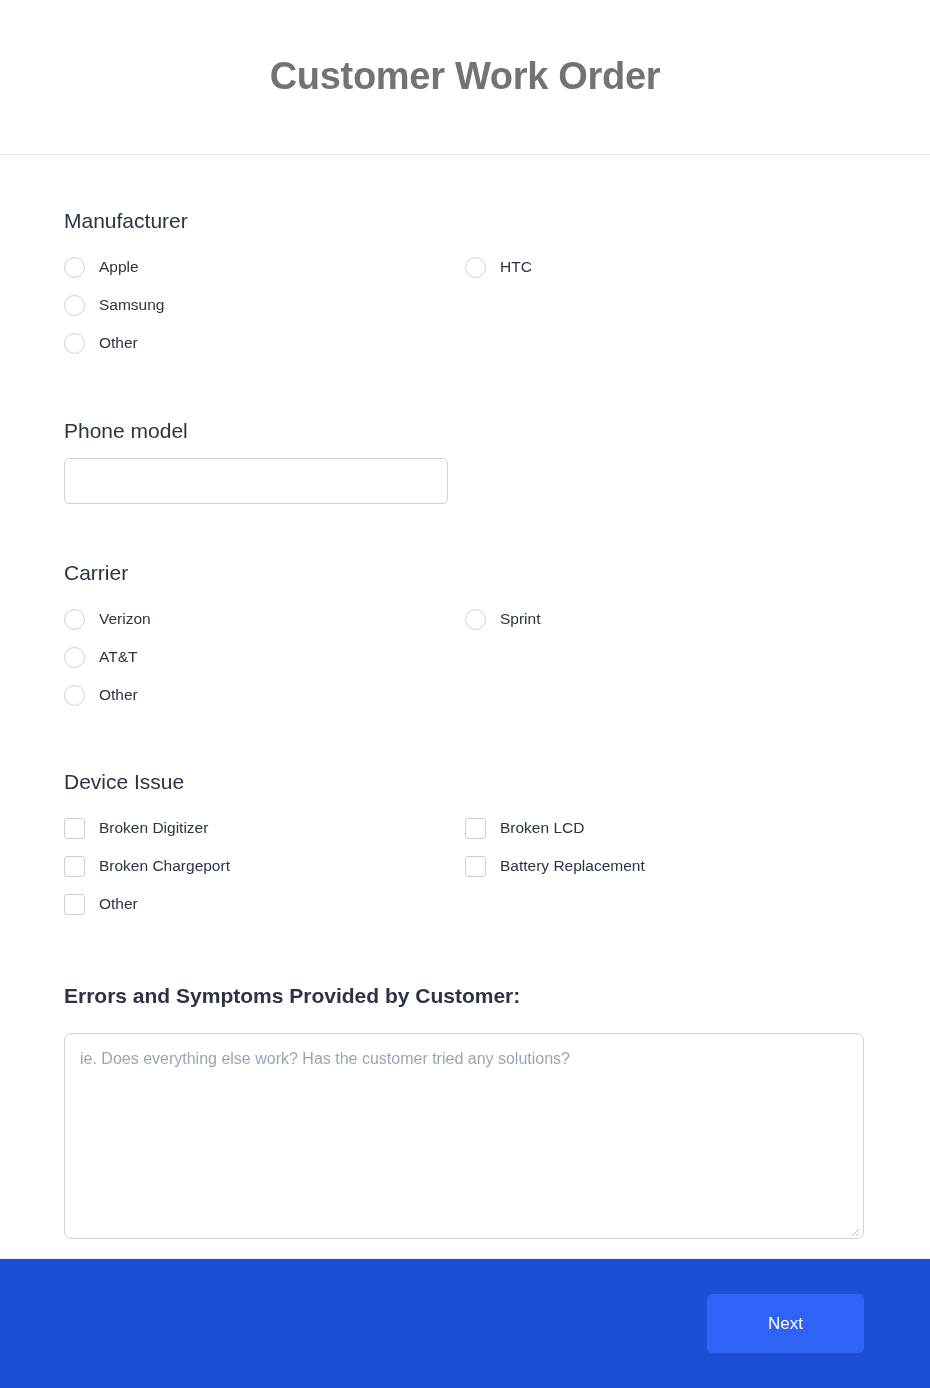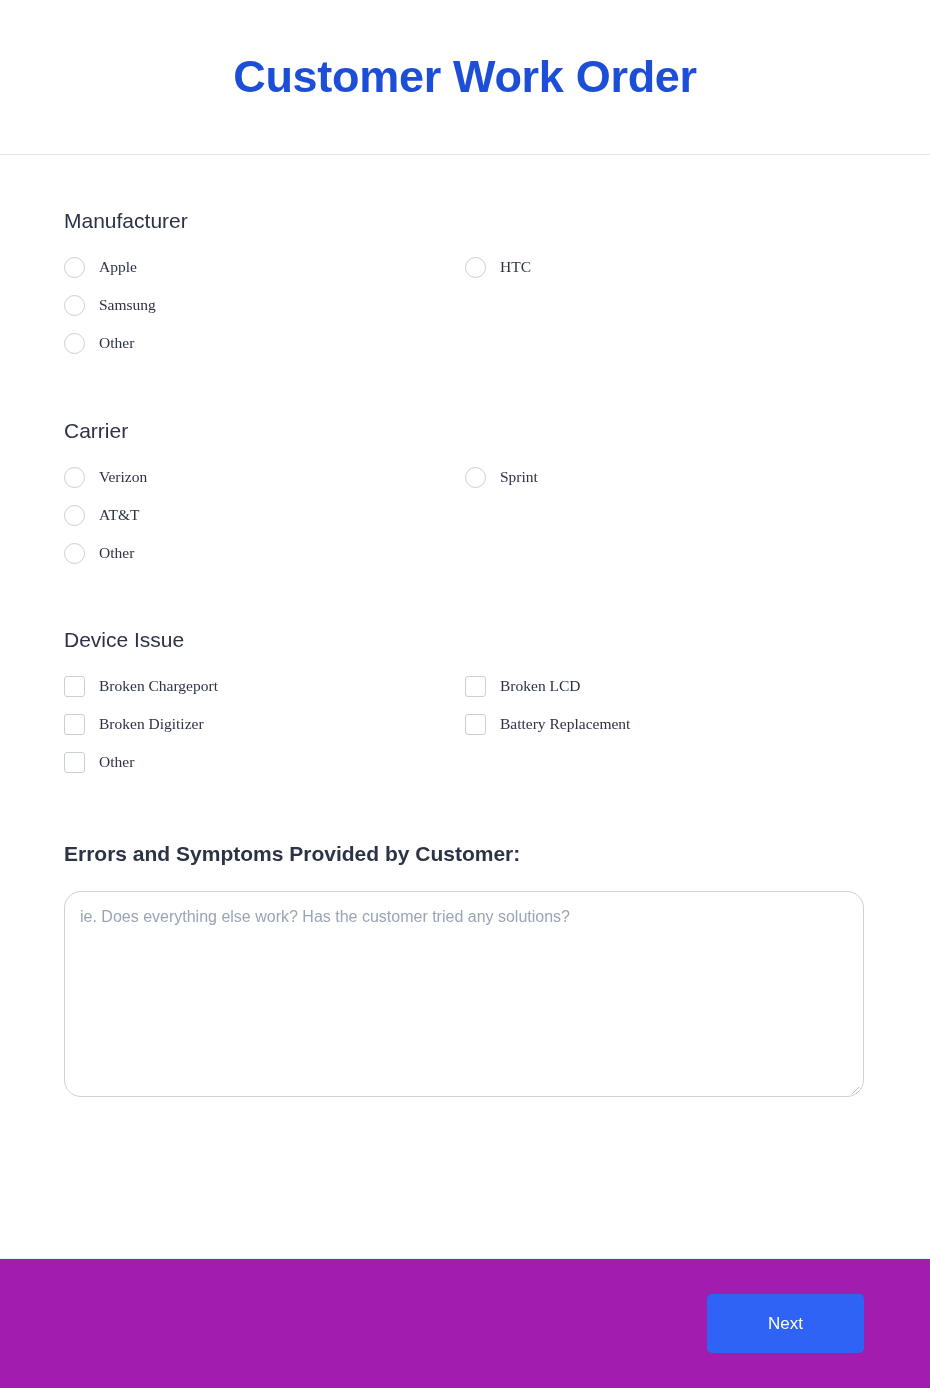--- a/index.html
+++ b/index.html
@@ -29,23 +29,23 @@
   .header {
     height: 155px;
     flex: 0 0 155px;
     display: flex;
     align-items: center;
     justify-content: center;
     border-bottom: 1px solid #e6e8ec;
     background: #ffffff;
   }
   .page-title {
-    font-size: 45px;
+    font-size: 38px;
     font-weight: bold;
-    color: #1d4ed8;
+    color: #737373;
     letter-spacing: -0.3px;
     line-height: 1.1;
     text-align: center;
     margin: 0;
   }
 
   
   .form-body {
     flex: 1 1 auto;
     padding: 0 64px;
@@ -79,21 +79,20 @@
     grid-auto-flow: column;
     grid-template-rows: repeat(3, 38px);
     align-items: center;
   }
 
   .option {
     display: flex;
     align-items: center;
     height: 38px;
     cursor: pointer;
-    font-family: Liberation Serif, serif;
   }
   .option-label {
     font-size: 15.5px;
     color: #2c3345;
     line-height: 20px;
     white-space: nowrap;
   }
 
   .radio-mark {
     width: 21px;
@@ -134,21 +133,21 @@
 
   
   .textarea-wrap {
     position: relative;
     width: 800px;
   }
   .text-area {
     width: 800px;
     height: 206px;
     border: 1px solid #ced2d9;
-    border-radius: 17px;
+    border-radius: 7px;
     background: #ffffff;
     padding: 14px 15px;
     font-family: "Liberation Sans", sans-serif;
     font-size: 16px;
     line-height: 22px;
     color: #2c3345;
     outline: none;
     resize: none;
     display: block;
   }
@@ -160,21 +159,21 @@
     width: 12px;
     height: 12px;
     pointer-events: none;
   }
 
   
   .footer {
     flex: 0 0 130px;
     height: 130px;
     border-top: 1px solid #eef0f3;
-    background: #a21caf;
+    background: #1d4ed8;
     display: flex;
     align-items: center;
     justify-content: flex-end;
     padding: 0 66px 0 0;
   }
   .next-button {
     width: 157px;
     height: 59px;
     background: #2f63f5;
     color: #ffffff;
@@ -216,20 +215,24 @@
           <span class="option-label">Other</span>
         </div>
         <div class="option">
           <span class="radio-mark"></span>
           <span class="option-label">HTC</span>
         </div>
         <div class="option"></div>
       </div>
     </div>
 
+    <div class="field-group phone-model">
+      <div class="group-label">Phone model</div>
+      <input class="text-input" type="text" placeholder="" style="">
+    </div>
 
     <div class="field-group carrier">
       <div class="group-label">Carrier</div>
       <div class="options">
         <div class="option">
           <span class="radio-mark"></span>
           <span class="option-label">Verizon</span>
         </div>
         <div class="option">
           <span class="radio-mark"></span>
@@ -245,25 +248,25 @@
         </div>
         <div class="option"></div>
       </div>
     </div>
 
     <div class="field-group device-issue">
       <div class="group-label">Device Issue</div>
       <div class="options">
         <div class="option">
           <span class="check-mark"></span>
+          <span class="option-label">Broken Digitizer</span>
+        </div>
+        <div class="option">
+          <span class="check-mark"></span>
           <span class="option-label">Broken Chargeport</span>
-        </div>
-        <div class="option">
-          <span class="check-mark"></span>
-          <span class="option-label">Broken Digitizer</span>
         </div>
         <div class="option">
           <span class="check-mark"></span>
           <span class="option-label">Other</span>
         </div>
         <div class="option">
           <span class="check-mark"></span>
           <span class="option-label">Broken LCD</span>
         </div>
         <div class="option">

